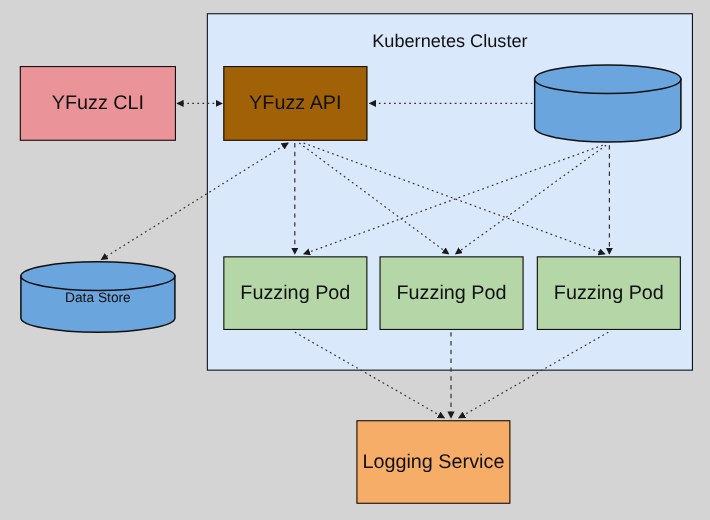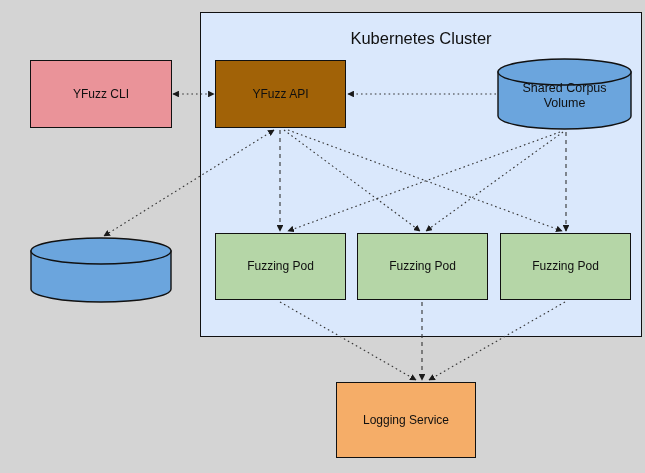--- a/index.html
+++ b/index.html
@@ -12,42 +12,41 @@
     height: 473px;
     background: #d4d4d4;
     font-family: "Liberation Sans", sans-serif;
     overflow: hidden;
     position: relative;
   }
   #diagram-root {
     position: relative;
     width: 590px;
     height: 473px;
-    margin-left: 12px;
   }
   
   #edge-layer {
     position: absolute;
     left: 0;
     top: 0;
     width: 645px;
     height: 473px;
     z-index: 1;
   }
   
   .node {
     position: absolute;
     box-sizing: border-box;
     border: 1px solid #111111;
     display: flex;
     align-items: center;
     justify-content: center;
     text-align: center;
     color: #101010;
-    font-size: 12px;
+    font-size: 18px;
     line-height: 1.18;
     z-index: 3;
   }
   .node-label {
     display: block;
     white-space: pre-line;
     padding: 0 4px;
   }
   
   .cluster {
@@ -132,28 +131,27 @@
         <span class="node-label">YFuzz CLI</span>
       </div>
       <div class="node" style="left: 203px; top: 60px; width: 131px; height: 68px; background: #a16207;">
         <span class="node-label">YFuzz API</span>
       </div>
       <div class="cylinder" style="left: 485px; top: 58px; width: 135px; height: 72px;">
         <svg class="cyl-svg" viewBox="0 0 135 72" preserveAspectRatio="none">
           <path d="M 1,14 L 1,58 A 66.5,13 0 0 0 134,58 L 134,14 Z" fill="#6ba5dd" stroke="#111111" stroke-width="1.4"></path>
           <ellipse cx="67.5" cy="14" rx="66.5" ry="13" fill="#6ba5dd" stroke="#111111" stroke-width="1.4"></ellipse>
         </svg>
-        <div class="cyl-label">Shared Corpus
-Volume</div>
       </div>
       <div class="cylinder" style="left: 18px; top: 237px; width: 142px; height: 66px;">
         <svg class="cyl-svg" viewBox="0 0 142 66" preserveAspectRatio="none">
           <path d="M 1,14 L 1,52 A 70,13 0 0 0 141,52 L 141,14 Z" fill="#6ba5dd" stroke="#111111" stroke-width="1.4"></path>
           <ellipse cx="71" cy="14" rx="70" ry="13" fill="#6ba5dd" stroke="#111111" stroke-width="1.4"></ellipse>
         </svg>
+        <div class="cyl-label">Data Store</div>
       </div>
       <div class="node" style="left: 203px; top: 233px; width: 131px; height: 67px; background: rgb(181, 214, 167);">
         <span class="node-label">Fuzzing Pod</span>
       </div>
       <div class="node" style="left: 345px; top: 233px; width: 131px; height: 67px; background: rgb(181, 214, 167);">
         <span class="node-label">Fuzzing Pod</span>
       </div>
       <div class="node" style="left: 488px; top: 233px; width: 131px; height: 67px; background: rgb(181, 214, 167);">
         <span class="node-label">Fuzzing Pod</span>
       </div>

